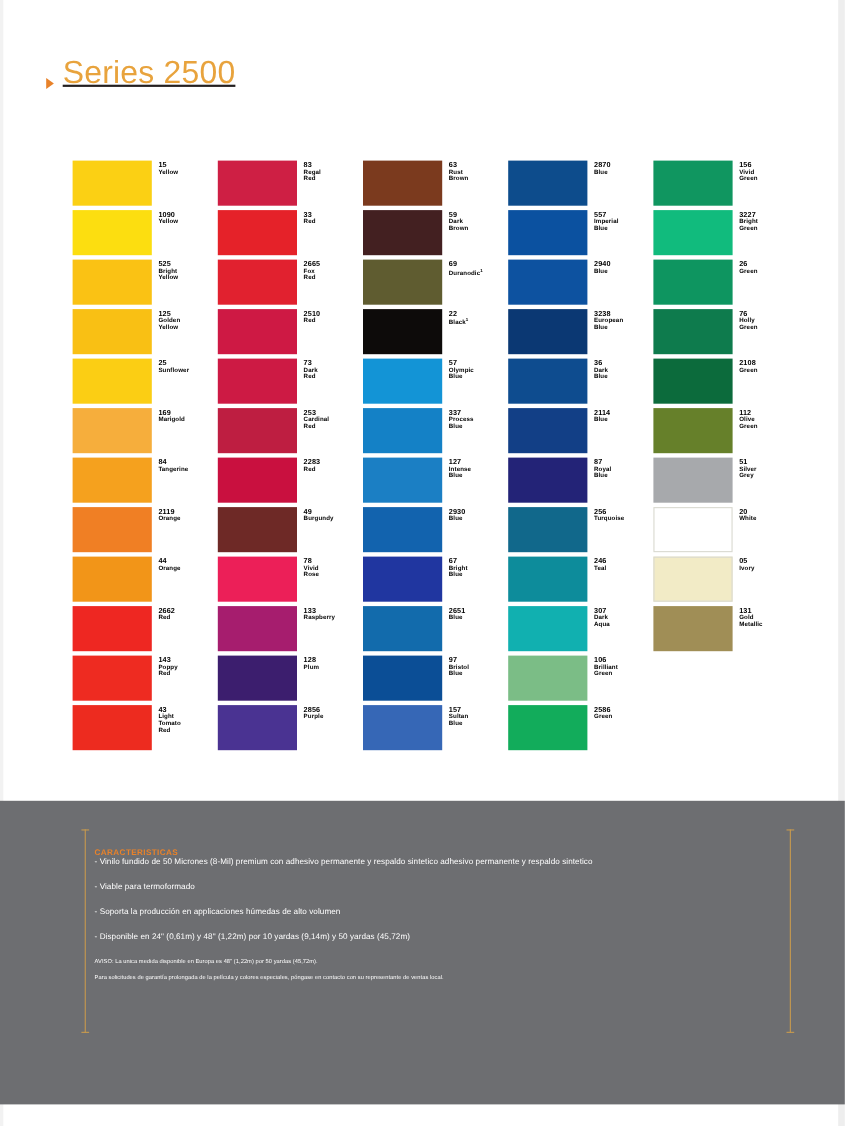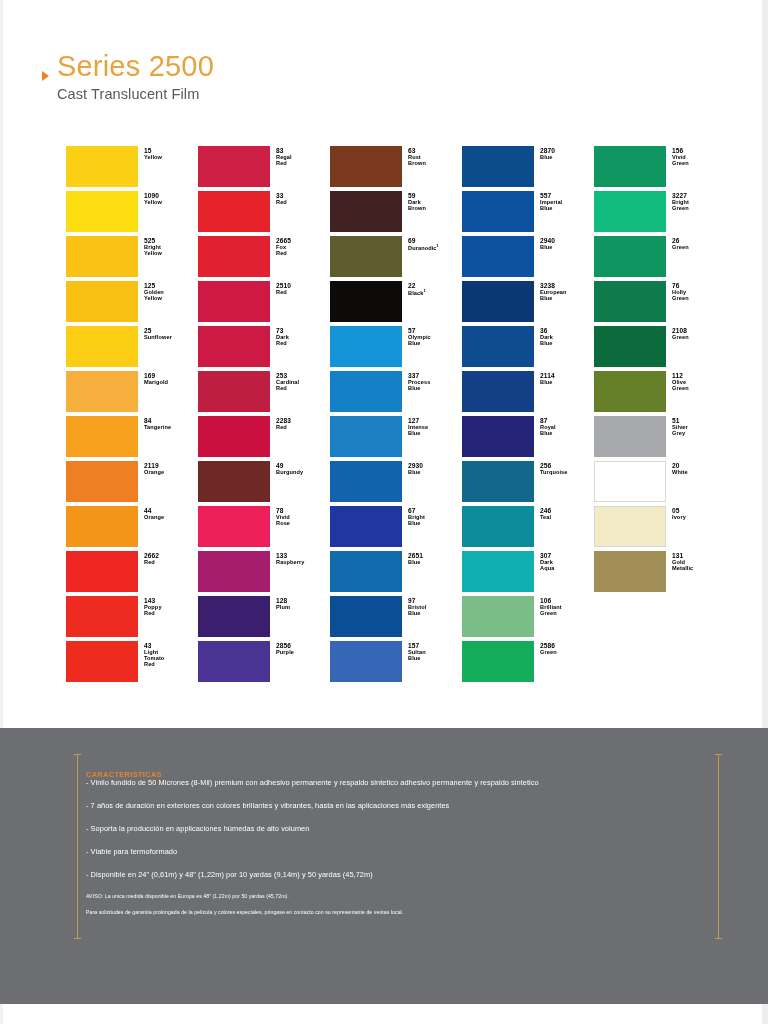--- a/index.html
+++ b/index.html
@@ -20,21 +20,21 @@
   #page {
     position: absolute;
     inset: 0;
     background: #ffffff;
   }
   .edge-left  { position:absolute; left:0;  top:0; width:3px;  height:1024px; background:#f2f2f2; }
   .edge-right { position:absolute; right:0; top:0; width:6px;  height:1024px; background:#eeeeee; }
 
   
   #header { position:absolute; left:42px; top:52px; width:620px; }
-  .title-row { display:flex; align-items:flex-end; }
+  .title-row { display:flex; align-items:flex-end;text-decoration:underline; }
   .tri {
     width:0; height:0;
     border-left:7px solid #e8822a;
     border-top:5px solid transparent;
     border-bottom:5px solid transparent;
     margin-top:18px; margin-right:8px;
   }
   .title {
     font-size:29px;
     color:#e8a33d;
@@ -143,21 +143,20 @@
 <div id="page">
 
   <div class="edge-left"></div>
   <div class="edge-right"></div>
 
   <div id="header">
     <div class="title-row">
       <div class="tri"></div>
       <div class="title">Series 2500</div>
     </div>
-    <div class="subtitle">Cast Translucent Film</div>
   </div>
 
   <div id="grid">
       <div class="col">
         <div class="swatch-row">
           <div class="chip" style="background: rgb(251, 208, 20);"></div>
           <div class="chip-label">
             <span class="chip-code">15</span>
             <span class="chip-name">
               <span class="ln">Yellow</span>
@@ -718,23 +717,22 @@
       </div>
     </div>
 
   <div id="specs">
     <div class="rule-v left"></div>
     <div class="rule-v right"></div>
     <div id="specs-inner">
       <div class="specs-heading">CARACTERISTICAS</div>
       <div id="specs-list">
           <div class="spec-item">- Vinilo fundido de 50 Micrones (8-Mil) premium con adhesivo permanente y respaldo sintetico adhesivo permanente y respaldo sintetico</div>
-          <div class="spec-item">- 7 años de duración en exteriores con colores brillantes y vibrantes, hasta en las aplicaciones más exigentes</div>
+          <div class="spec-item">- Viable para termoformado</div>
           <div class="spec-item">- Soporta la producción en applicaciones húmedas de alto volumen</div>
-          <div class="spec-item">- Viable para termoformado</div>
           <div class="spec-item">- Disponible en 24" (0,61m) y 48" (1,22m) por 10 yardas (9,14m) y 50 yardas (45,72m)</div>
         </div>
       <div class="notes" id="specs-notes">
           <div class="note-line">AVISO: La unica medida disponible en Europa es 48" (1,22m) por 50 yardas (45,72m).</div>
           <div class="note-line">Para solicitudes de garantía prolongada de la película y colores especiales, póngase en contacto con su representante de ventas local.</div>
         </div>
     </div>
   </div>
 
 </div>

